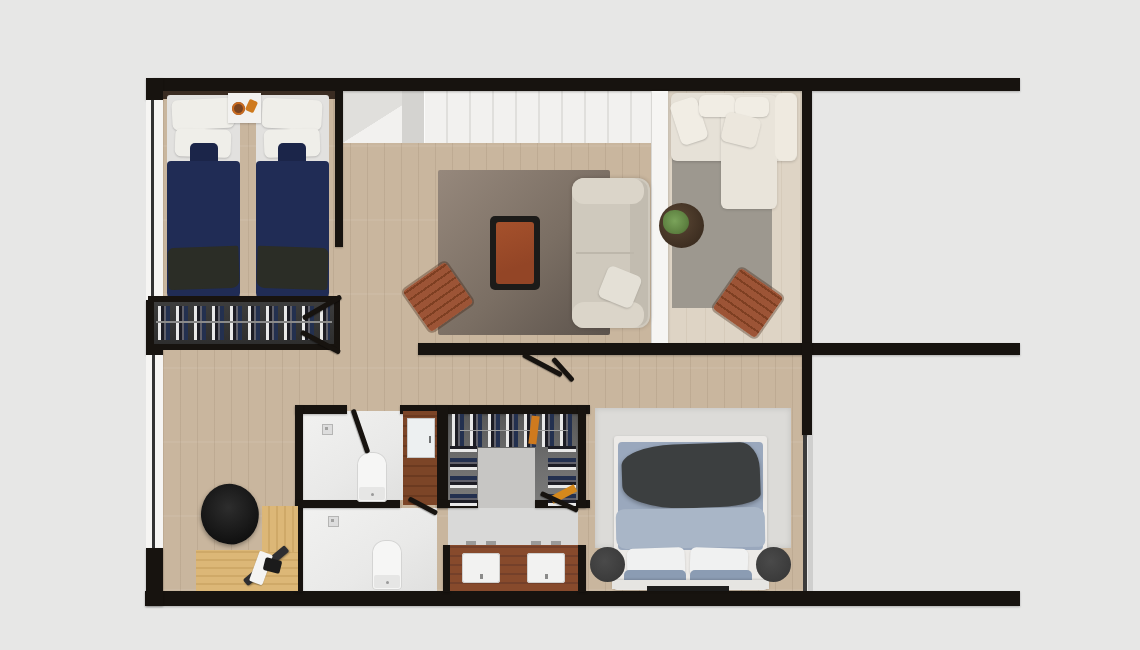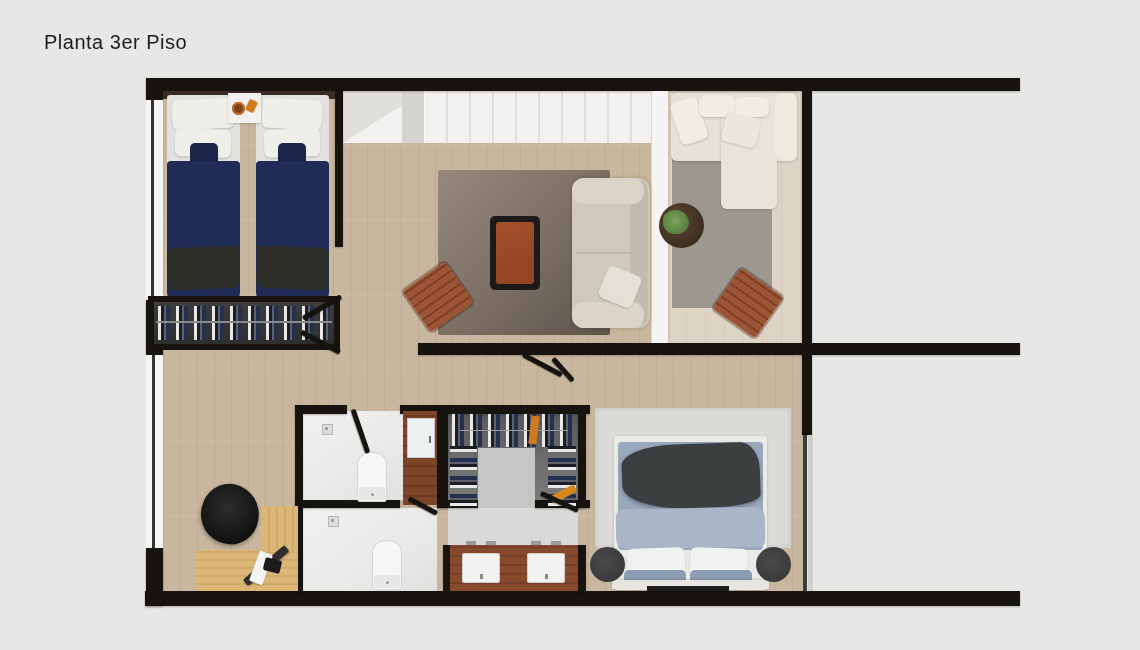--- a/index.html
+++ b/index.html
@@ -35,21 +35,20 @@
   .drain{width:9px;height:9px;background:#ddd;border:1px solid #b5b5b4;}
   .drain:after{content:"";position:absolute;left:2px;top:2px;width:3px;height:3px;background:#a2a2a1;}
   .sink{background:#f2f2f1;border-radius:3px;box-shadow:0 0 0 1px #cfcfce inset;}
   .sink .dot{position:absolute;left:50%;bottom:4px;width:3px;height:5px;margin-left:-1px;background:#8b8b8a;}
   .faucet{background:#9a9a99;height:4px;}
 </style>
 </head>
 <body>
 
 <div id="canvas">
-  <div class="abs" id="plan-title">Planta 3er Piso</div>
 
   <div class="abs wood" style="left:163px;top:91px;width:640px;height:500px;"></div>
   <div class="abs" style="left:343px;top:91px;width:308px;height:52px;background:var(--stairs);">
     <div class="abs" style="left:0;top:0;width:82px;height:52px;background:linear-gradient(to bottom right,#e0dfdc 49.5%,var(--stairs) 50%);"></div>
     <div class="abs" style="left:59px;top:0;width:22px;height:52px;background:#d4d3d0;border-right:2px solid #fbfbfa;"></div>
     <div class="abs stairs" style="left:82px;top:0;width:226px;height:52px;"></div>
   </div>
   <div class="abs wood-light" style="left:667px;top:91px;width:135px;height:252px;"></div>
 
   <div class="abs tile" style="left:303px;top:411px;width:100px;height:89px;"></div>

